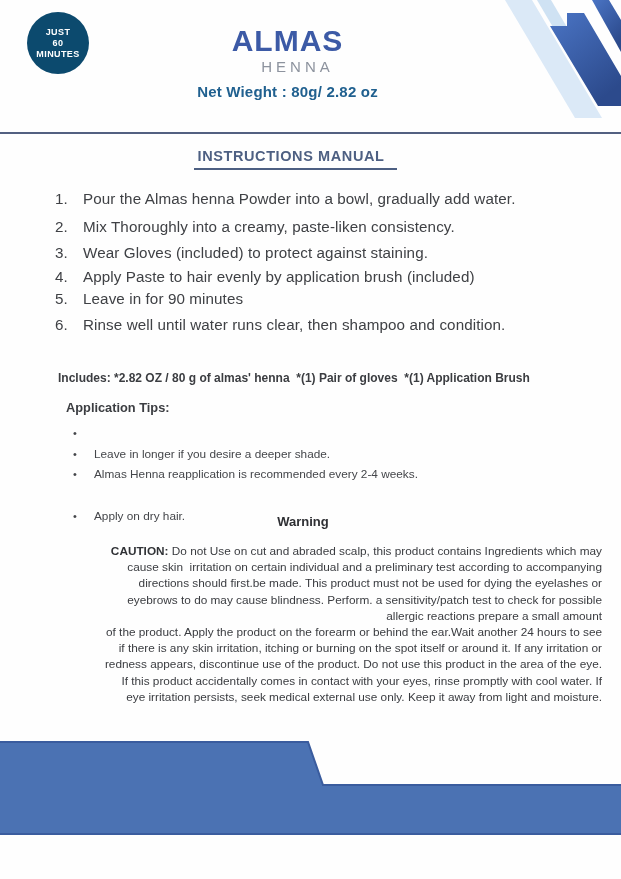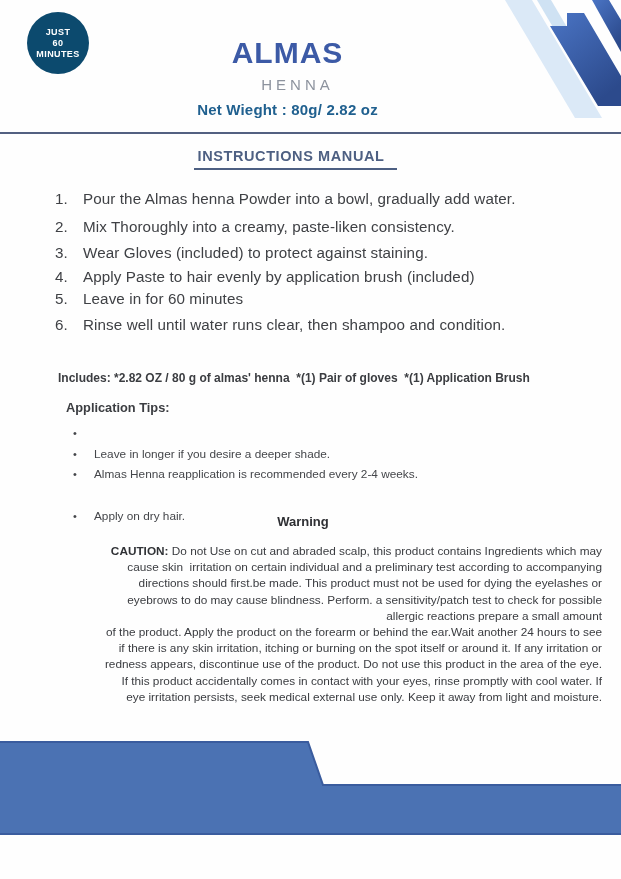--- a/index.html
+++ b/index.html
@@ -12,23 +12,23 @@
     font-family:"Liberation Sans", sans-serif;
     color:#3f4145;
   }
   
   .badge{
     position:absolute;left:27px;top:12px;width:62px;height:62px;
     border-radius:50%;background:#0c4a6e;color:#fff;
     display:flex;flex-direction:column;align-items:center;justify-content:center;
     font-weight:bold;font-size:9px;line-height:11px;letter-spacing:.4px;text-align:center;
   }
-  .header-block{position:absolute;left:0;top:12px;width:575px;text-align:center;}
+  .header-block{position:absolute;left:0;top:0;width:575px;text-align:center;}
   .brand{margin-top:24px;font-size:30px;font-weight:bold;letter-spacing:1px;color:#3c5aa6;}
-  .subtitle{margin-top:6px;font-size:15px;letter-spacing:4px;color:#8d939e;padding-left:20px;}
+  .subtitle{font-size:15px;letter-spacing:4px;color:#8d939e;padding-left:20px;}
   .netweight{margin-top:8px;font-size:15px;font-weight:bold;color:#20608f;letter-spacing:.2px;}
   .logo{position:absolute;top:0;right:0;width:141px;height:118px;}
   .rule{position:absolute;left:0;top:132px;width:621px;height:2px;background:#536081;}
   
   .manual-title-wrap{position:absolute;left:0;top:147px;width:590px;text-align:center;}
   .manual-title{
     display:inline-block;font-size:14.5px;font-weight:bold;letter-spacing:.6px;
     color:#4d5f82;border-bottom:2px solid #4d5f82;padding:0 12px 4px 4px;
   }
   .step{position:absolute;left:55px;width:540px;font-size:15.2px;color:#3f4145;letter-spacing:.1px;}
@@ -83,21 +83,21 @@
 
   <div class="manual-title-wrap">
     <span class="manual-title">INSTRUCTIONS MANUAL</span>
   </div>
 
   <div>
     <div class="step" style="top:190px"><span class="step-num">1.</span><span>Pour the Almas henna Powder into a bowl, gradually add water.</span></div>
     <div class="step" style="top:218px"><span class="step-num">2.</span><span>Mix Thoroughly into a creamy, paste-liken consistency.</span></div>
     <div class="step" style="top:244px"><span class="step-num">3.</span><span>Wear Gloves (included) to protect against staining.</span></div>
     <div class="step" style="top:268px"><span class="step-num">4.</span><span>Apply Paste to hair evenly by application brush (included)</span></div>
-    <div class="step" style="top:290px"><span class="step-num">5.</span><span>Leave in for 60 minutes</span></div>
+    <div class="step" style="top:290px"><span class="step-num">5.</span><span>Leave in for 90 minutes</span></div>
     <div class="step" style="top:316px"><span class="step-num">6.</span><span>Rinse well until water runs clear, then shampoo and condition.</span></div>
   </div>
 
   <div class="includes">Includes: *2.82 OZ / 80 g of almas' henna &nbsp;*(1) Pair of gloves &nbsp;*(1) Application Brush</div>
 
   <div class="tips-title">Application Tips:</div>
   <div>
     <div class="tip" style="top:426px"><span class="bullet"></span></div>
     <div class="tip" style="top:447px"><span class="bullet"></span><span>Leave in longer if you desire a deeper shade.</span></div>
     <div class="tip" style="top:467px"><span class="bullet"></span><span>Almas Henna reapplication is recommended every 2-4 weeks.</span></div>

